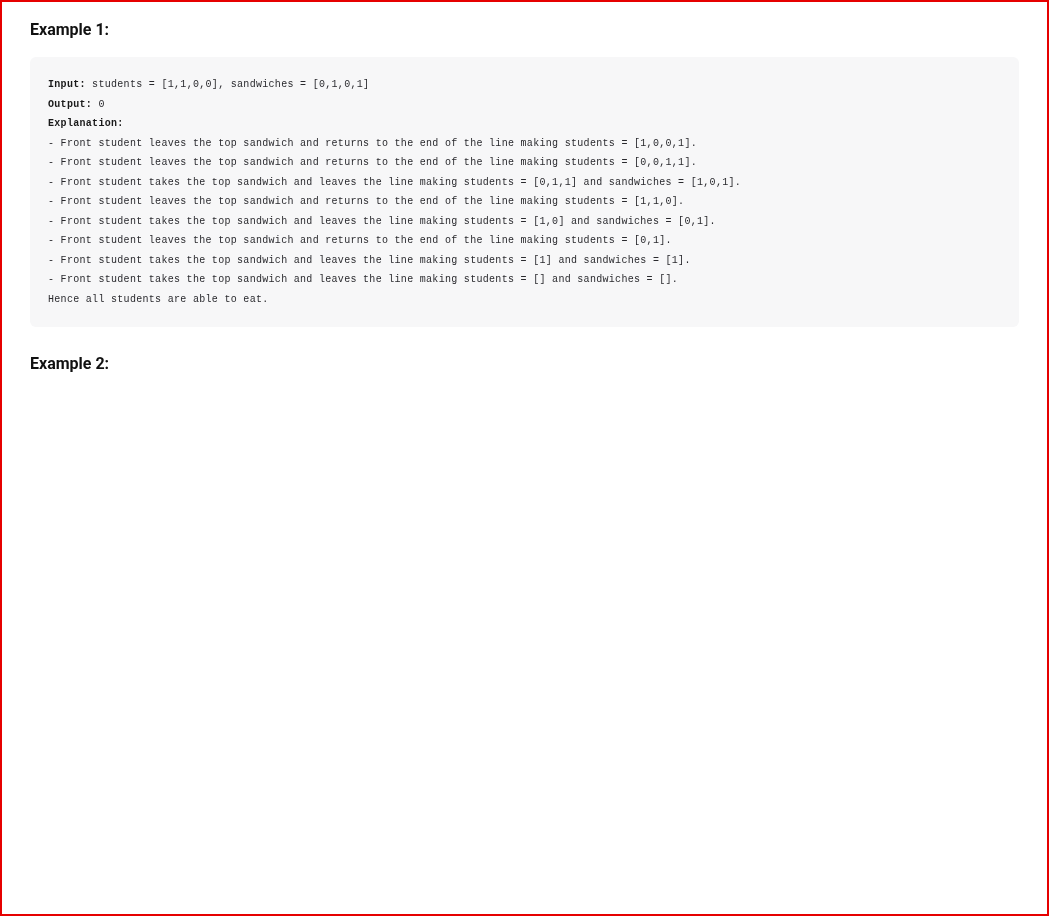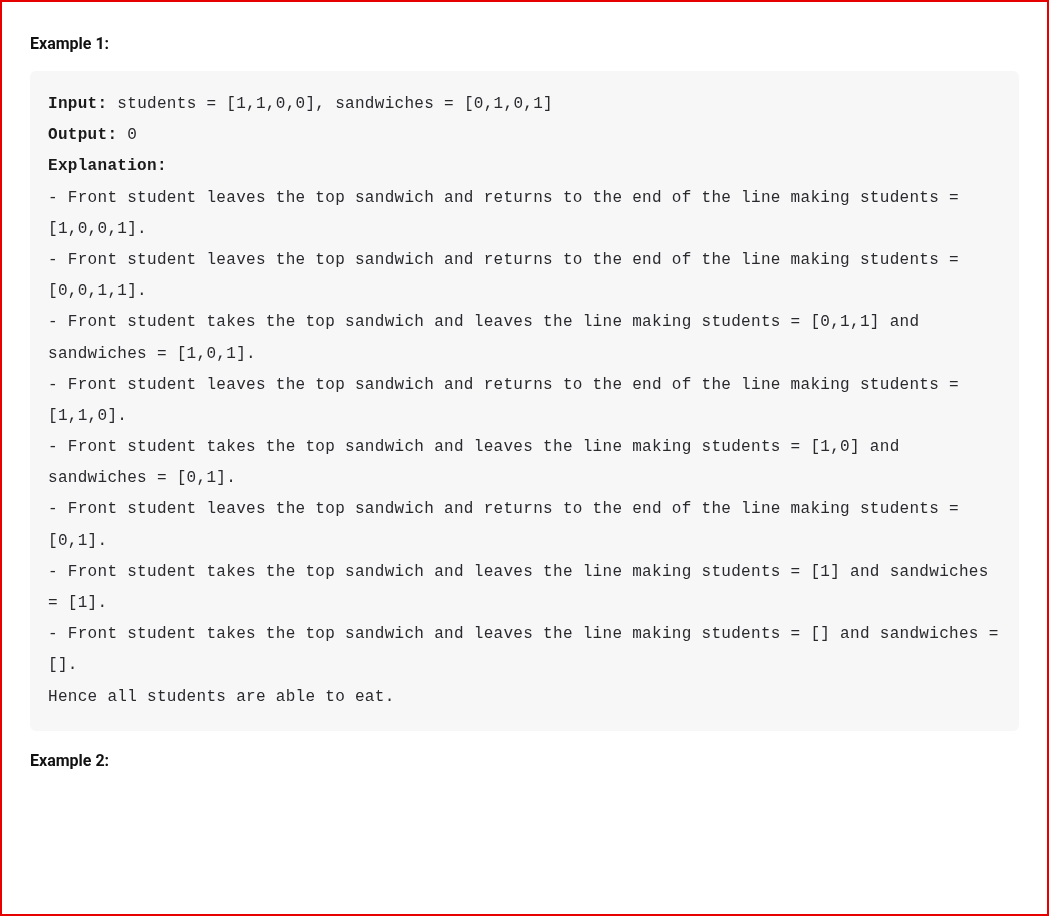--- a/index.html
+++ b/index.html
@@ -8,42 +8,42 @@
     padding: 0;
     font-family: -apple-system, BlinkMacSystemFont, "Segoe UI", Roboto, Helvetica, Arial, sans-serif;
     background: #fff;
     color: #222;
   }
   .outer {
     border: 2px solid #e60000;
     width: 1049px;
     height: 916px;
     overflow: hidden;
-    padding: 22px 28px;
+    padding: 8px 28px;
   }
   .example-heading {
     font-weight: 700;
     font-size: 16px;
     margin: 10px 0 18px 0;
     color: #111;
   }
   .codeblock {
     background: #f7f7f8;
     border-radius: 6px;
     padding: 18px 18px;
     font-family: "SFMono-Regular", Consolas, "Liberation Mono", Menlo, monospace;
-    font-size: 16px;
+    font-size: 10px;
     line-height: 1.95;
     color: #2a2a2e;
     letter-spacing: 0.3px;
     white-space: pre-wrap;
     word-wrap: break-word;
   }
   .codeblock strong { font-weight: 700; color: #1a1a1a; }
-  .sec2 { margin-top: 20px; }
+  .sec2 { margin-top: 27px; }
 </style>
 </head>
 <body>
 
 <div class="outer">
 
   <div class="example-heading">Example 1:</div>
 
   <div class="codeblock"><strong>Input:</strong><span> students = [1,1,0,0], sandwiches = [0,1,0,1]</span>
 <strong>Output:</strong><span> 0</span>

